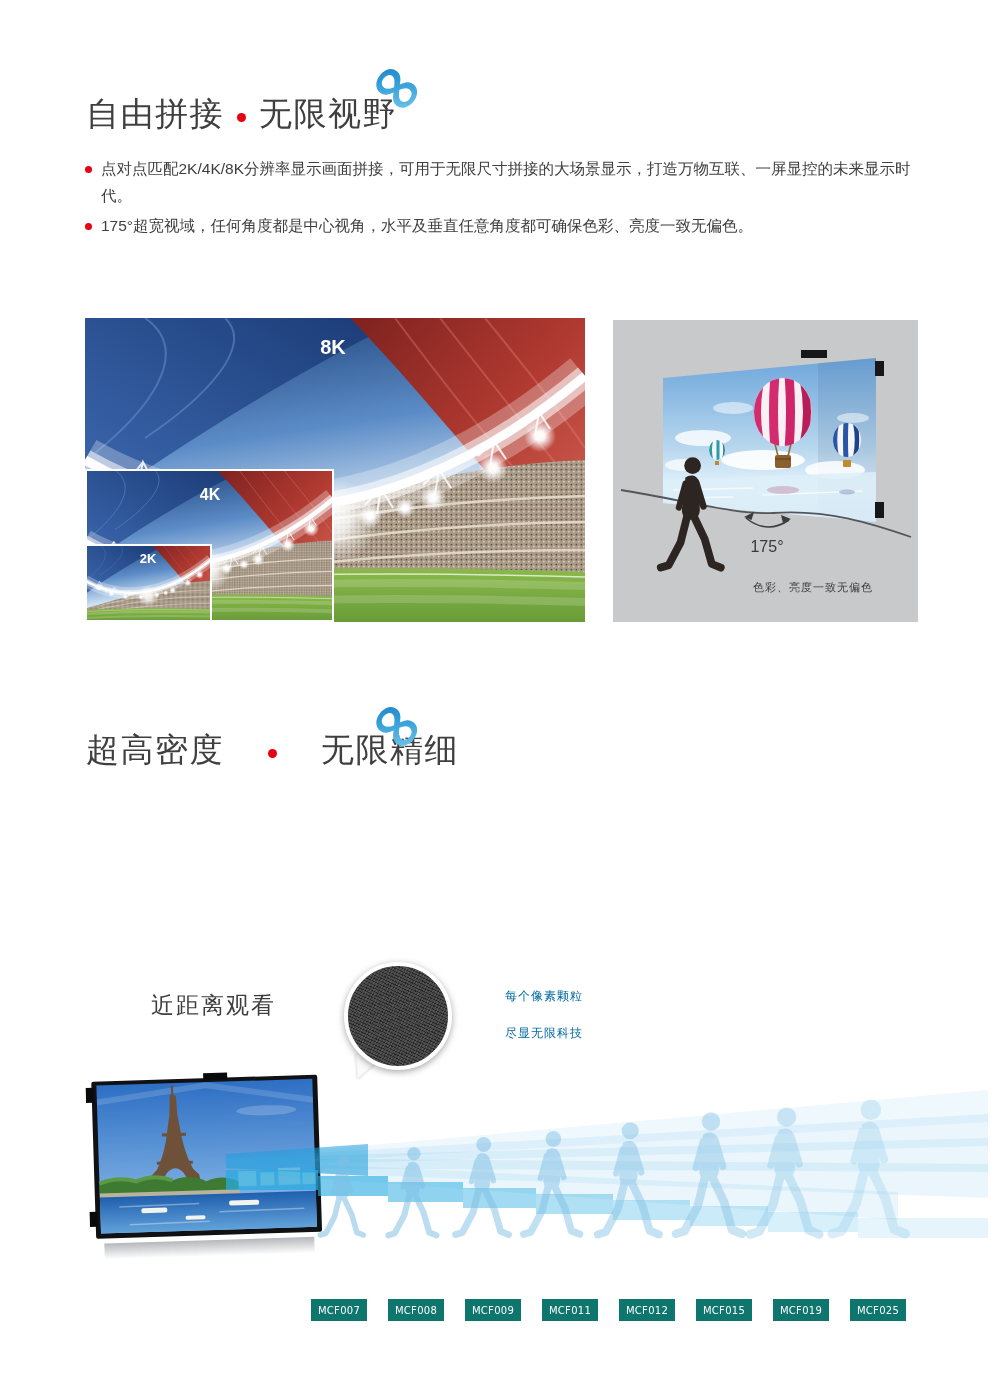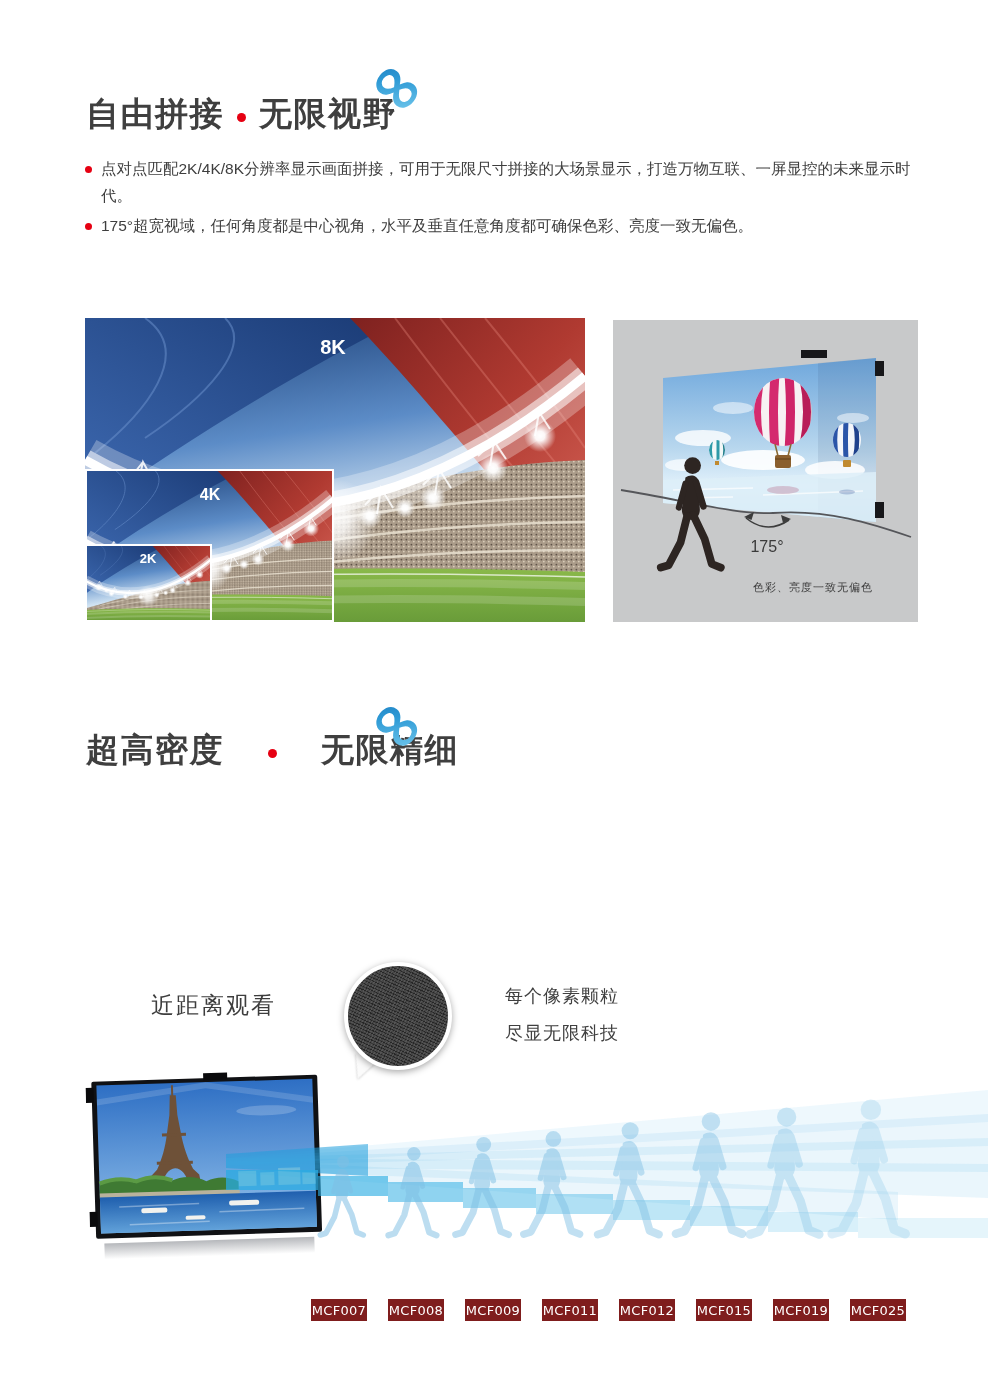--- a/index.html
+++ b/index.html
@@ -1,42 +1,42 @@
 <!DOCTYPE html>
 <html><head>
 <meta charset="utf-8">
 <style>
   html,body{margin:0;padding:0;background:#fff;}
   #page{position:relative;width:1000px;height:1400px;background:#fff;overflow:hidden;
         font-family:"Liberation Sans","DejaVu Sans",sans-serif;}
   .abs{position:absolute;}
   .sec-title{position:absolute;left:86px;display:flex;align-items:center;gap:13px;
-             font-size:33px;letter-spacing:1.5px;color:#3f3f3f;font-weight:700;}
+             font-size:33px;letter-spacing:1.5px;color:#3f3f3f;font-weight:400;}
   .sec-title .dot{width:9px;height:9px;border-radius:50%;background:#e60012;margin-top:6px;}
   .inf-logo{position:absolute;left:352px;width:84px;height:84px;}
   .bullets{position:absolute;left:84px;width:852px;margin:0;padding:0;list-style:none;}
   .bullets li{position:relative;padding-left:17px;font-size:15.5px;line-height:1.72;
               color:#3e3e3e;margin-bottom:4px;}
   .bullets li::before{content:"";position:absolute;left:1px;top:10px;width:7px;height:7px;
               border-radius:50%;background:#e60012;}
   .cv-label{position:absolute;left:151px;top:990px;font-size:23px;color:#3d3d3d;letter-spacing:2px;}
   .pix-circle{position:absolute;left:344px;top:962px;width:100px;height:100px;border-radius:50%;
       border:4px solid #fff;box-shadow:0 2px 7px rgba(0,0,0,.35);
       background:
         repeating-linear-gradient(115deg,rgba(255,255,255,.09) 0 1px,transparent 1px 3px),
         repeating-linear-gradient(25deg,rgba(0,0,0,.45) 0 1px,transparent 1px 3px),
         #454545;}
   .pix-tail{position:absolute;left:352px;top:1056px;width:0;height:0;
       border-left:9px solid transparent;border-right:15px solid transparent;
       border-top:24px solid #fbfbfb;transform:rotate(16deg);
       filter:drop-shadow(0 1px 1px rgba(0,0,0,.2));}
-  .cv-captions{position:absolute;left:505px;top:978px;font-size:18px;color:#404040;
+  .cv-captions{position:absolute;left:505px;top:978px;font-size:12px;color:#0369a1;
       letter-spacing:1px;line-height:37px;}
   .badges{position:absolute;left:311px;top:1299px;display:flex;gap:21px;}
-  .badge{width:56px;height:22px;background:#7f1d1d;color:#fff;font-size:13px;
+  .badge{width:56px;height:22px;background:#0f766e;color:#fff;font-size:10px;
       font-family:"DejaVu Sans","Liberation Sans",sans-serif;display:flex;
       align-items:center;justify-content:center;letter-spacing:.3px;}
   .angle-caption{position:absolute;left:703px;top:580px;width:220px;text-align:center;
       font-size:11px;color:#3f3f3f;letter-spacing:1px;}
 </style>
 </head>
 <body>
 
 <div id="page">
 

